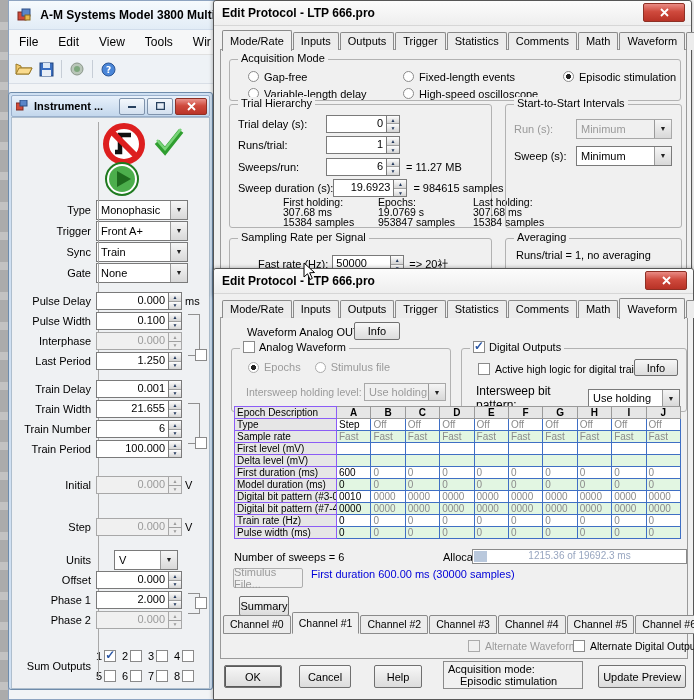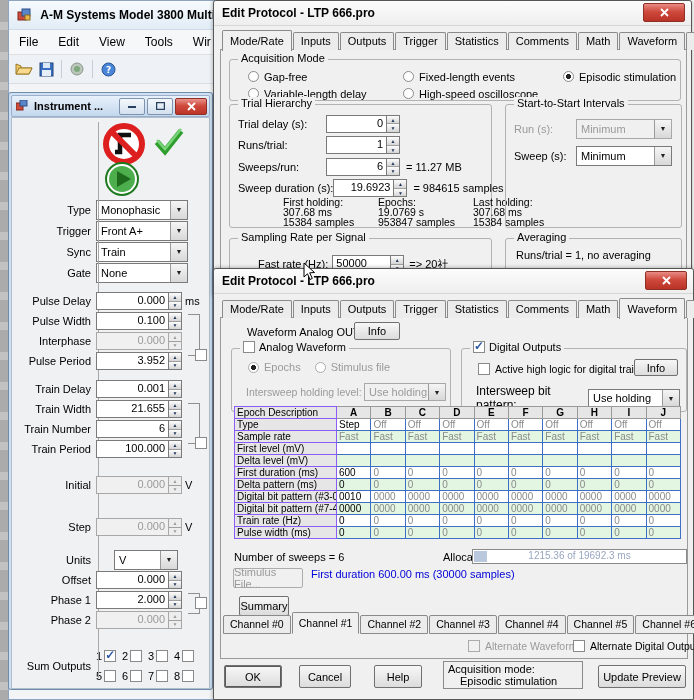--- a/index.html
+++ b/index.html
@@ -296,23 +296,23 @@
               <span class="txt">0.000</span>
               <span class="ud">
                 <div>▲</div>
                 <div>▼</div>
               </span>
             </span>
             <span class="suffix"></span>
           </div>
 
           <div class="prow">
-            <span class="plabel">Pulse Period</span>
+            <span class="plabel">Last Period</span>
             <span class="spinbox">
-              <span class="txt">3.952</span>
+              <span class="txt">1.250</span>
               <span class="ud">
                 <div>▲</div>
                 <div>▼</div>
               </span>
             </span>
             <span class="suffix"></span>
           </div>
 
           <div class="prow gap3">
             <span class="plabel">Train Delay</span>
@@ -818,21 +818,21 @@
               <td class="val">0</td>
               <td class="val">0</td>
               <td class="val">0</td>
               <td class="val">0</td>
               <td class="val">0</td>
               <td class="val">0</td>
               <td class="val">0</td>
               <td class="val">0</td>
             </tr>
             <tr class="g">
-              <td class="lbl">Delta pattern (ms)</td>
+              <td class="lbl">Model duration (ms)</td>
               <td class="val first">0</td>
               <td class="val">0</td>
               <td class="val">0</td>
               <td class="val">0</td>
               <td class="val">0</td>
               <td class="val">0</td>
               <td class="val">0</td>
               <td class="val">0</td>
               <td class="val">0</td>
               <td class="val">0</td>

